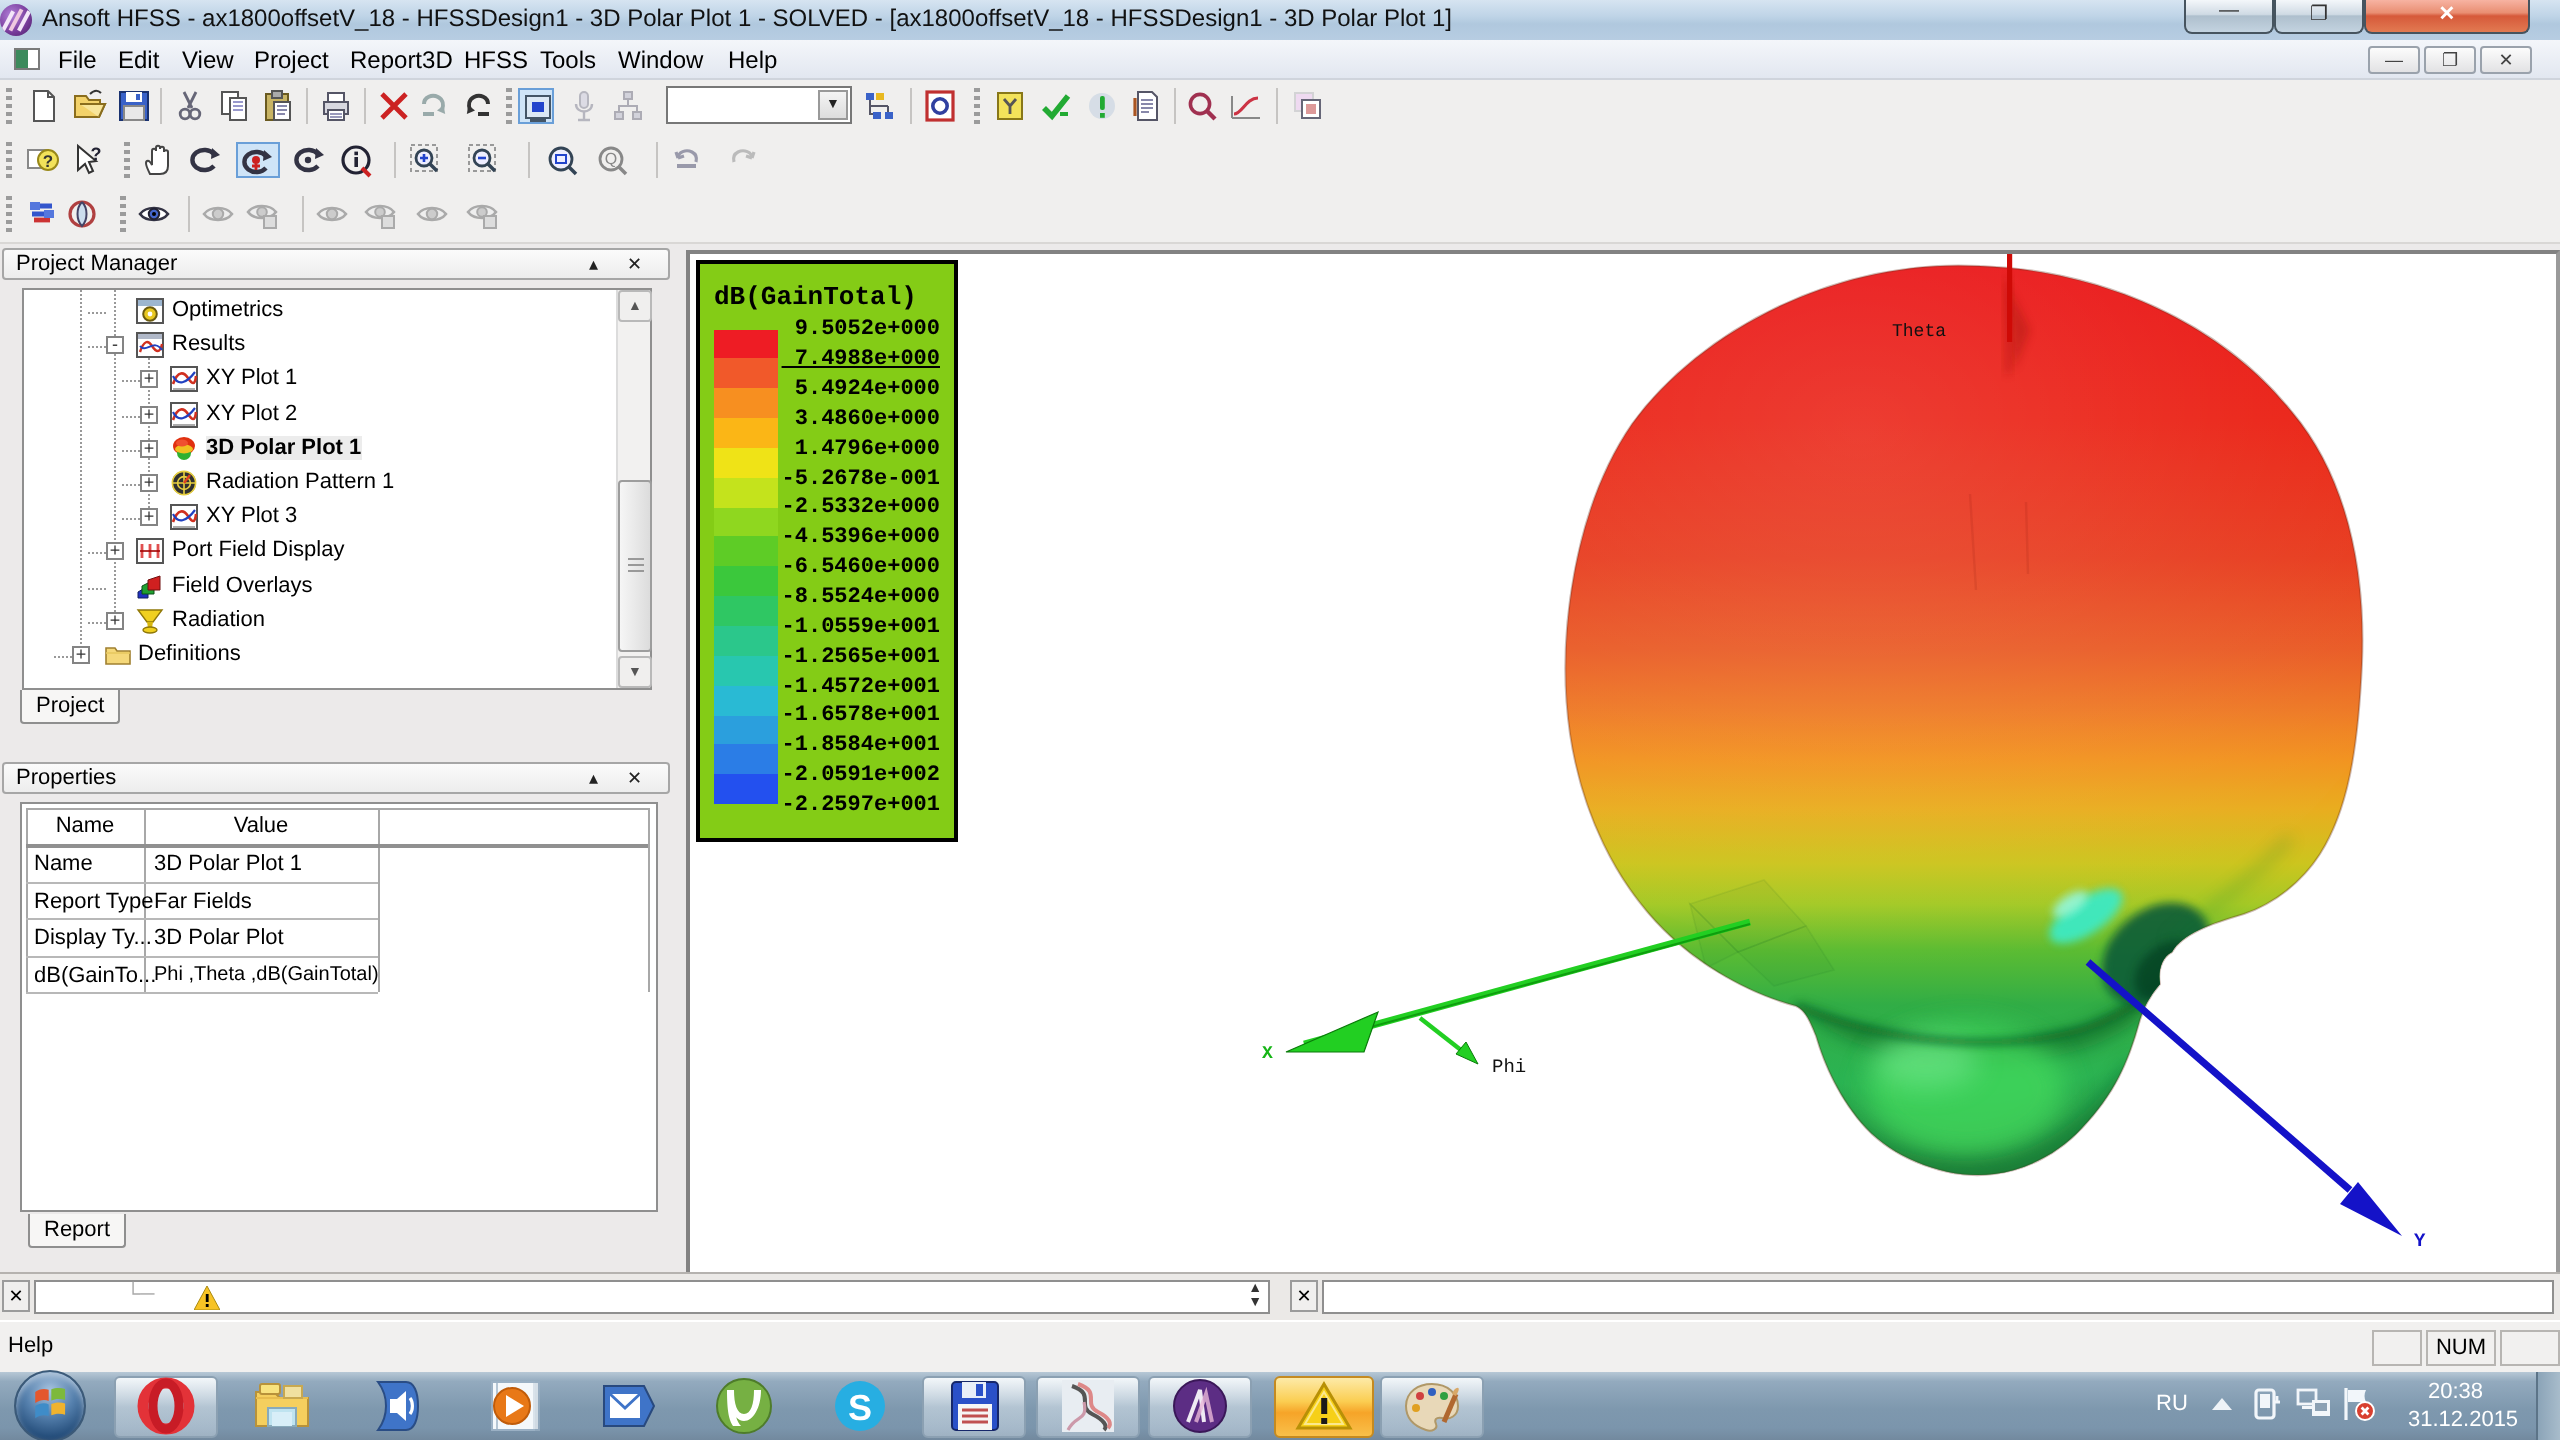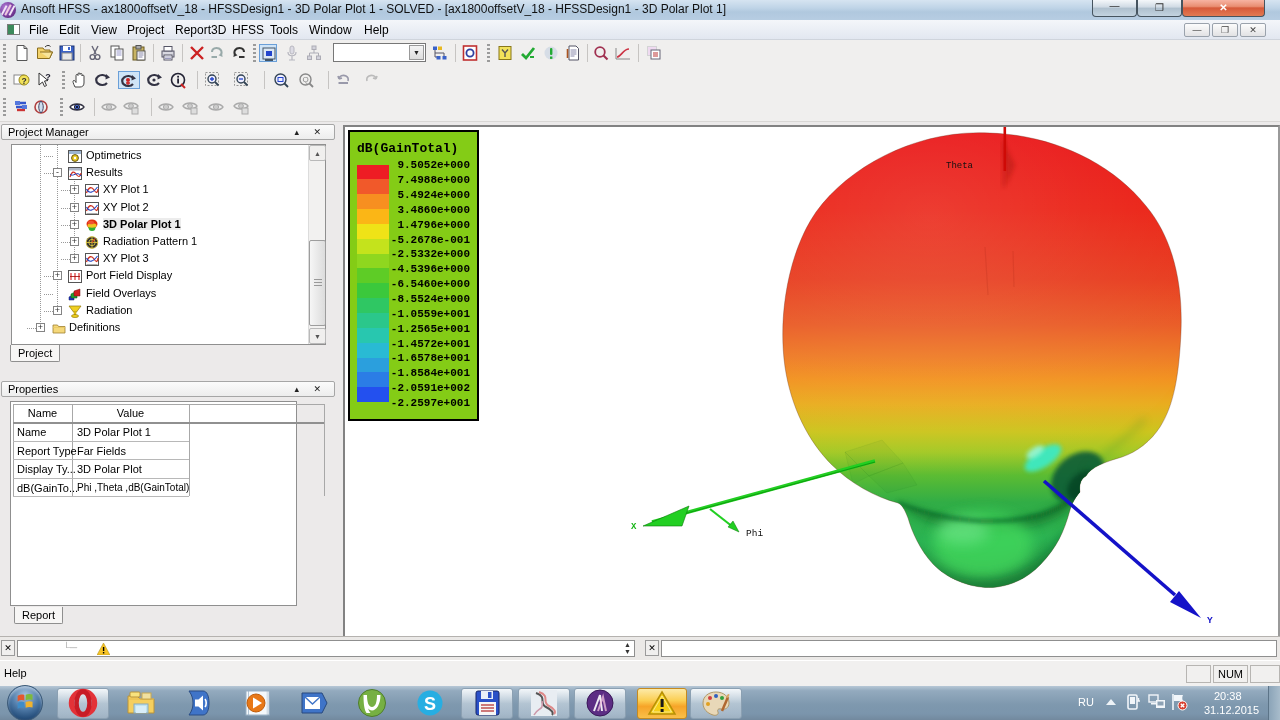--- a/index.html
+++ b/index.html
@@ -458,21 +458,21 @@
 <div style="position:absolute;right:0;top:0;width:17px;height:100%;background:#f2f1f0;border-left:1px solid #dcdcdc;">
       <div style="position:absolute;top:0;left:0;width:17px;height:16px;background:#f0efee;border:1px solid #b9b9b9;border-radius:2px;font-size:7px;text-align:center;line-height:15px;color:#555;">▲</div>
       <div style="position:absolute;bottom:0;left:0;width:17px;height:16px;background:#f0efee;border:1px solid #b9b9b9;border-radius:2px;font-size:7px;text-align:center;line-height:15px;color:#555;">▼</div>
       <div style="position:absolute;top:95px;left:0;width:17px;height:86px;background:linear-gradient(90deg,#f6f6f6,#dcdcdc);border:1px solid #9d9d9d;border-radius:2px;">
         <div style="position:absolute;left:4px;top:38px;width:8px;height:1px;background:#999;box-shadow:0 3px 0 #999,0 6px 0 #999;"></div>
       </div>
       </div>
     </div>
   <div class="tab" style="left:10px;top:223px;">Project</div>
   <div class="panelhdr" style="top:259px;">Properties<span class="hdrbtns">▴ ✕</span></div>
-  <div class="whitebox" id="propbox" style="left:10px;top:279px;width:287px;height:205px;">
+  <div class="whitebox" id="propbox" style="left:10px;top:279px;width:319px;height:205px;">
       <div style="position:absolute;left:2px;top:2px;width:1px;height:92px;background:#a8a8a8;"></div>
 <div style="position:absolute;left:61px;top:2px;width:1px;height:92px;background:#a8a8a8;"></div>
 <div style="position:absolute;left:178px;top:2px;width:1px;height:92px;background:#a8a8a8;"></div>
 <div style="position:absolute;left:313px;top:2px;width:1px;height:92px;background:#a8a8a8;"></div>
 <div style="position:absolute;left:2px;top:2px;width:311px;height:1px;background:#a8a8a8;"></div>
 <div style="position:absolute;left:2px;top:20px;width:311px;height:2px;background:#909090;"></div>
 <div style="position:absolute;left:2px;top:39px;width:176px;height:1px;background:#b8b8b8;"></div>
 <div style="position:absolute;left:2px;top:57px;width:176px;height:1px;background:#b8b8b8;"></div>
 <div style="position:absolute;left:2px;top:76px;width:176px;height:1px;background:#b8b8b8;"></div>
 <div style="position:absolute;left:2px;top:94px;width:176px;height:1px;background:#b8b8b8;"></div>
@@ -504,21 +504,21 @@
 <div class="lseg" style="top:136.4px;background:#5ecc26;"></div>
 <div class="lseg" style="top:151.3px;background:#3bc83c;"></div>
 <div class="lseg" style="top:166.2px;background:#2fc763;"></div>
 <div class="lseg" style="top:181.0px;background:#2bc78b;"></div>
 <div class="lseg" style="top:195.8px;background:#28c7af;"></div>
 <div class="lseg" style="top:210.7px;background:#29bad4;"></div>
 <div class="lseg" style="top:225.5px;background:#2b9fdd;"></div>
 <div class="lseg" style="top:240.4px;background:#2b7de6;"></div>
 <div class="lseg" style="top:255.2px;background:#2350ef;"></div>
 <div class="lval" style="top:27.3px;"> 9.5052e+000</div>
-<div class="lval" style="top:42.1px;"> 7.4988e+000</div>
+<div class="lval" style="top:42.1px;text-decoration:underline;"> 7.4988e+000</div>
 <div class="lval" style="top:57.0px;"> 5.4924e+000</div>
 <div class="lval" style="top:71.8px;"> 3.4860e+000</div>
 <div class="lval" style="top:86.7px;"> 1.4796e+000</div>
 <div class="lval" style="top:101.5px;">-5.2678e-001</div>
 <div class="lval" style="top:116.4px;">-2.5332e+000</div>
 <div class="lval" style="top:131.2px;">-4.5396e+000</div>
 <div class="lval" style="top:146.1px;">-6.5460e+000</div>
 <div class="lval" style="top:161.0px;">-8.5524e+000</div>
 <div class="lval" style="top:175.8px;">-1.0559e+001</div>
 <div class="lval" style="top:190.7px;">-1.2565e+001</div>

